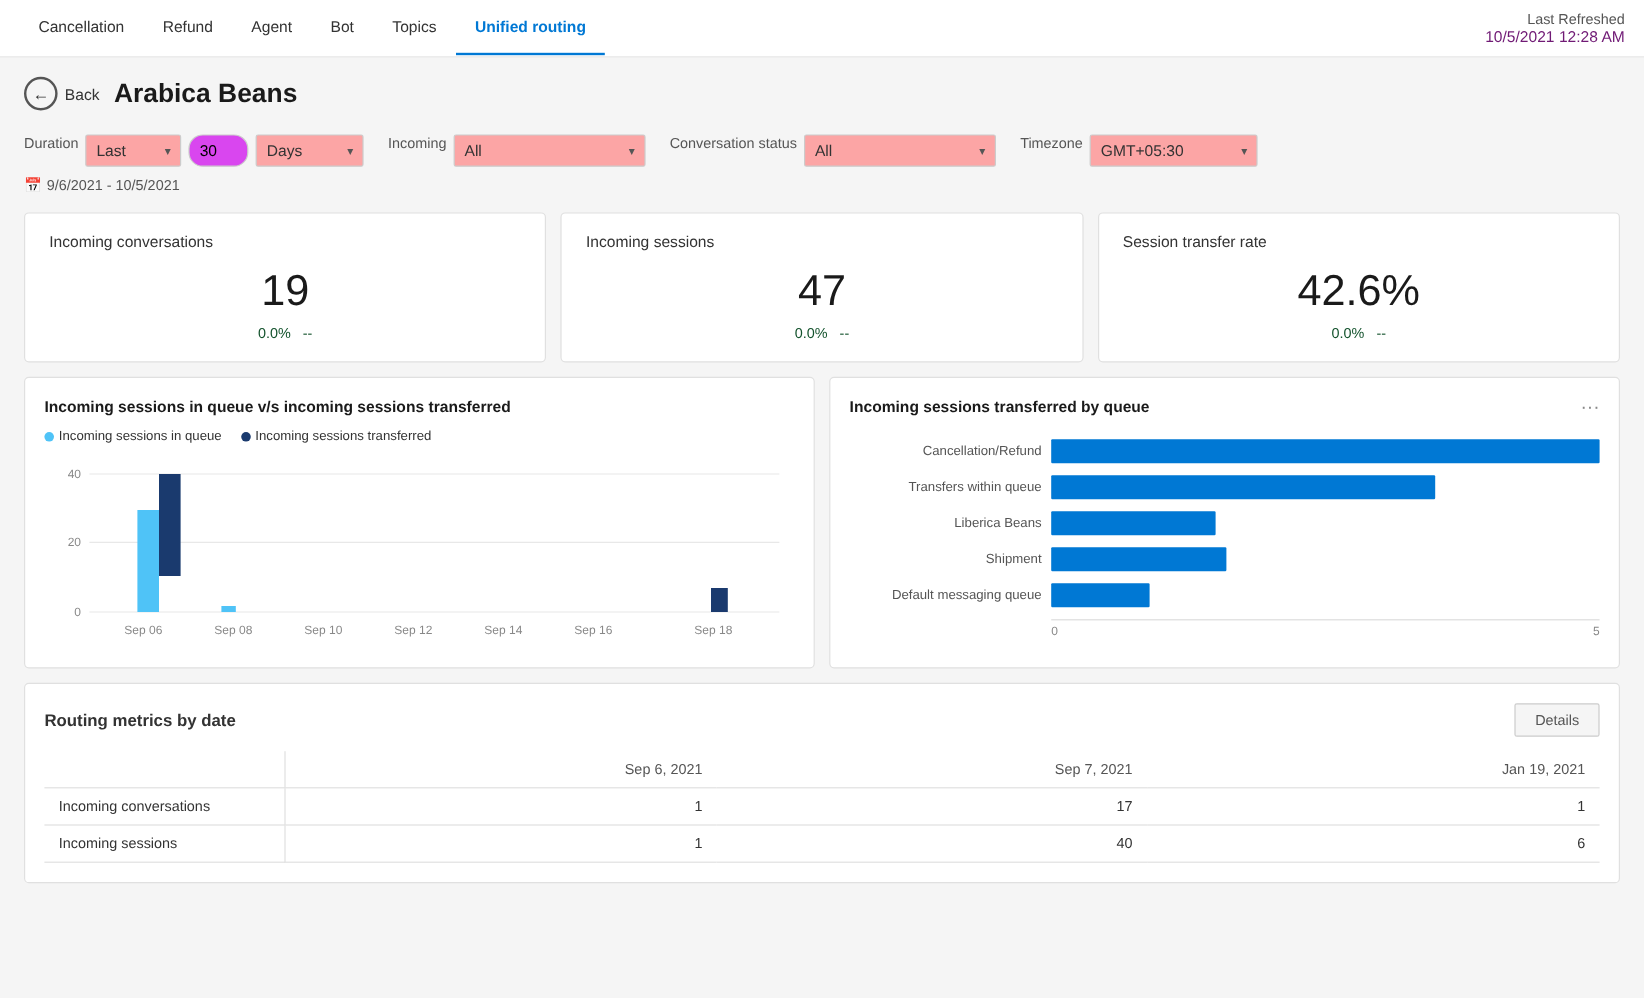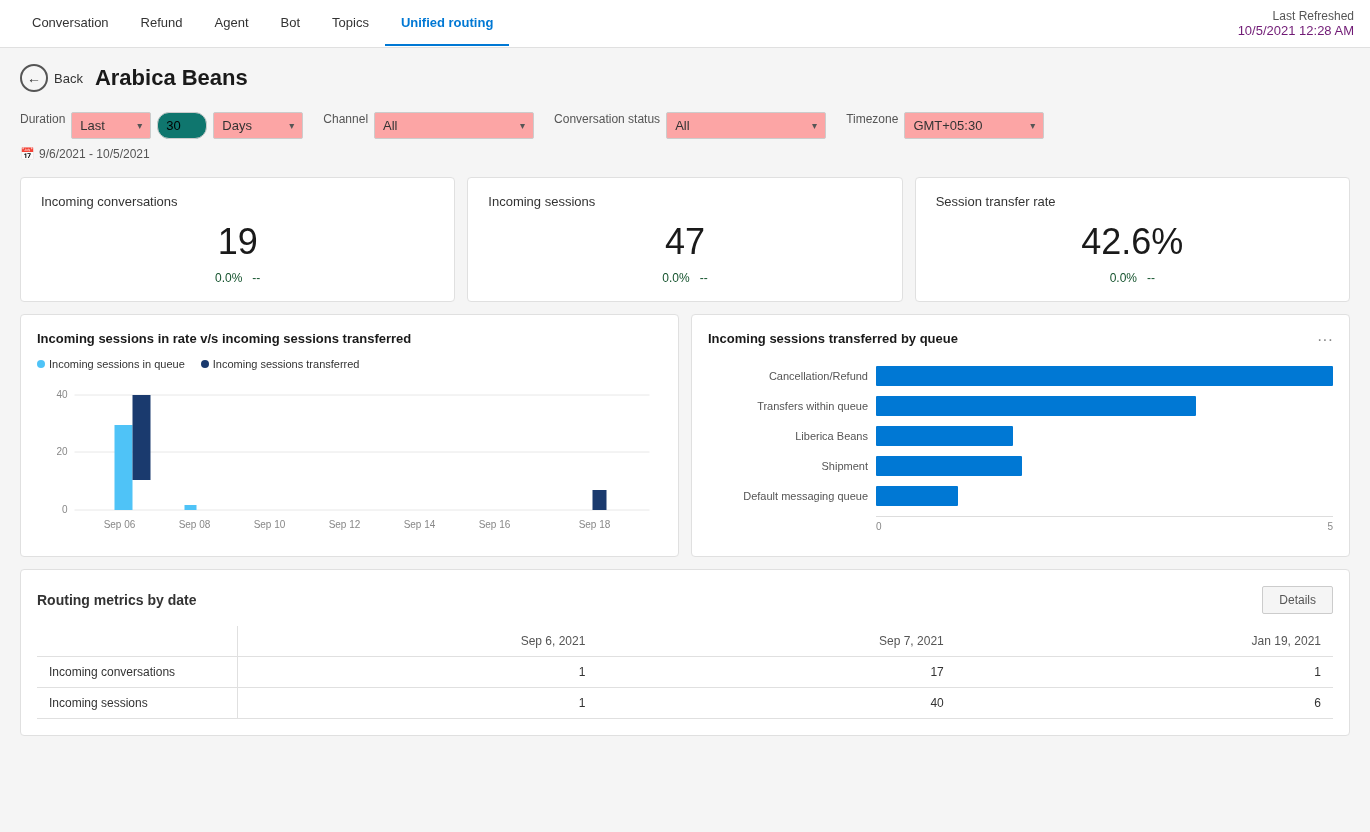--- a/index.html
+++ b/index.html
@@ -18,21 +18,21 @@
     .back-btn { display: flex; align-items: center; gap: 6px; cursor: pointer; color: #333; font-size: 13px; }
     .back-icon { width: 28px; height: 28px; border: 2px solid #555; border-radius: 50%; display: flex; align-items: center; justify-content: center; font-size: 14px; }
     .page-title { font-size: 22px; font-weight: 600; color: #1a1a1a; }
 
     .filters-row { display: flex; align-items: flex-start; gap: 20px; margin-bottom: 8px; flex-wrap: wrap; }
     .filter-group { display: flex; flex-direction: row; gap: 6px; }
     .filter-label { font-size: 12px; color: #555; }
     .filter-controls { display: flex; gap: 6px; align-items: center; }
     .filter-select { border: 1px solid #ccc; background: #fca5a5; padding: 5px 8px; font-size: 13px; cursor: pointer; border-radius: 2px; display: flex; align-items: center; gap: 4px; min-width: 80px; }
     .filter-select .chevron { font-size: 10px; color: #555; margin-left: auto; }
-    .filter-input { border: 1px solid #ccc; background: #0f766e; padding: 5px 8px; font-size: 13px; width: 50px; border-radius: 12px; }
+    .filter-input { border: 1px solid #ccc; background: #d946ef; padding: 5px 8px; font-size: 13px; width: 50px; border-radius: 12px; }
 
     .date-range { font-size: 12px; color: #555; display: flex; align-items: center; gap: 4px; margin-bottom: 16px; }
 
     .metrics-row { display: flex; gap: 12px; margin-bottom: 12px; }
     .metric-card { background: #fff; border: 1px solid #e0e0e0; border-radius: 4px; padding: 16px 20px; flex: 1; }
     .metric-title { font-size: 13px; color: #333; font-weight: 500; margin-bottom: 12px; }
     .metric-value { font-size: 36px; font-weight: 300; color: #1a1a1a; text-align: center; margin-bottom: 8px; }
     .metric-sub { display: flex; gap: 10px; justify-content: center; font-size: 12px; color: #14532d; }
 
     .charts-row { display: flex; gap: 12px; margin-bottom: 12px; }
@@ -68,21 +68,21 @@
     .data-table .col-label { width: 200px; }
     .separator-col { border-right: 1px solid #e0e0e0; }
 
     .ellipsis { color: #888; font-size: 16px; cursor: pointer; }
   </style>
 </head>
 <body>
 
 <div class="top-nav">
   <div class="nav-tabs">
-    <div class="nav-tab">Conversation</div>
+    <div class="nav-tab">Cancellation</div>
     <div class="nav-tab">Refund</div>
     <div class="nav-tab">Agent</div>
     <div class="nav-tab">Bot</div>
     <div class="nav-tab">Topics</div>
     <div class="nav-tab active">Unified routing</div>
   </div>
   <div class="last-refreshed">
     <div>Last Refreshed</div>
     <div class="refresh-time">10/5/2021 12:28 AM</div>
   </div>
@@ -107,21 +107,21 @@
           <span class="chevron">▾</span>
         </div>
         <input class="filter-input" value="30" style="">
         <div class="filter-select" style="min-width:90px;">
           <span>Days</span>
           <span class="chevron">▾</span>
         </div>
       </div>
     </div>
     <div class="filter-group">
-      <div class="filter-label">Channel</div>
+      <div class="filter-label">Incoming</div>
       <div class="filter-select" style="min-width:160px;">
         <span>All</span>
         <span class="chevron">▾</span>
       </div>
     </div>
     <div class="filter-group">
       <div class="filter-label">Conversation status</div>
       <div class="filter-select" style="min-width:160px;">
         <span>All</span>
         <span class="chevron">▾</span>
@@ -164,21 +164,21 @@
       <div class="metric-sub">
         <span>0.0%</span>
         <span>--</span>
       </div>
     </div>
   </div>
 
   <div class="charts-row">
 
     <div class="chart-card left">
-      <div class="chart-title">Incoming sessions in rate v/s incoming sessions transferred</div>
+      <div class="chart-title">Incoming sessions in queue v/s incoming sessions transferred</div>
       <div class="legend">
         <div class="legend-item">
           <div class="legend-dot" style="background:#4fc3f7;"></div>
           <span>Incoming sessions in queue</span>
         </div>
         <div class="legend-item">
           <div class="legend-dot" style="background:#1a3a6e;"></div>
           <span>Incoming sessions transferred</span>
         </div>
       </div>

